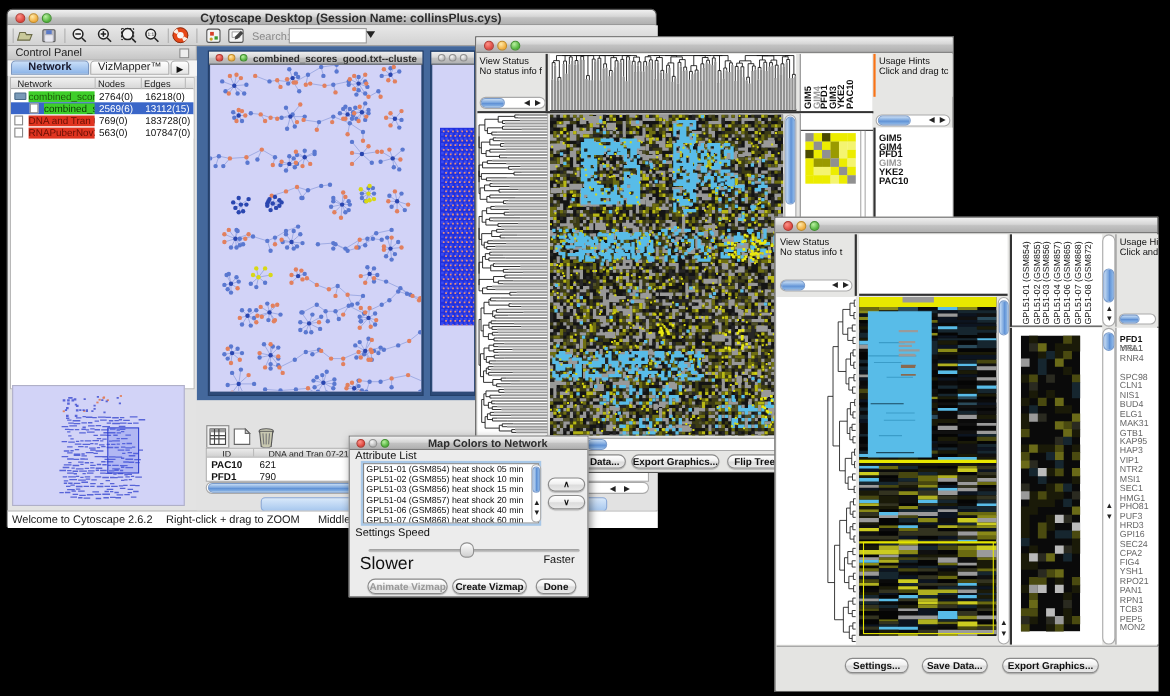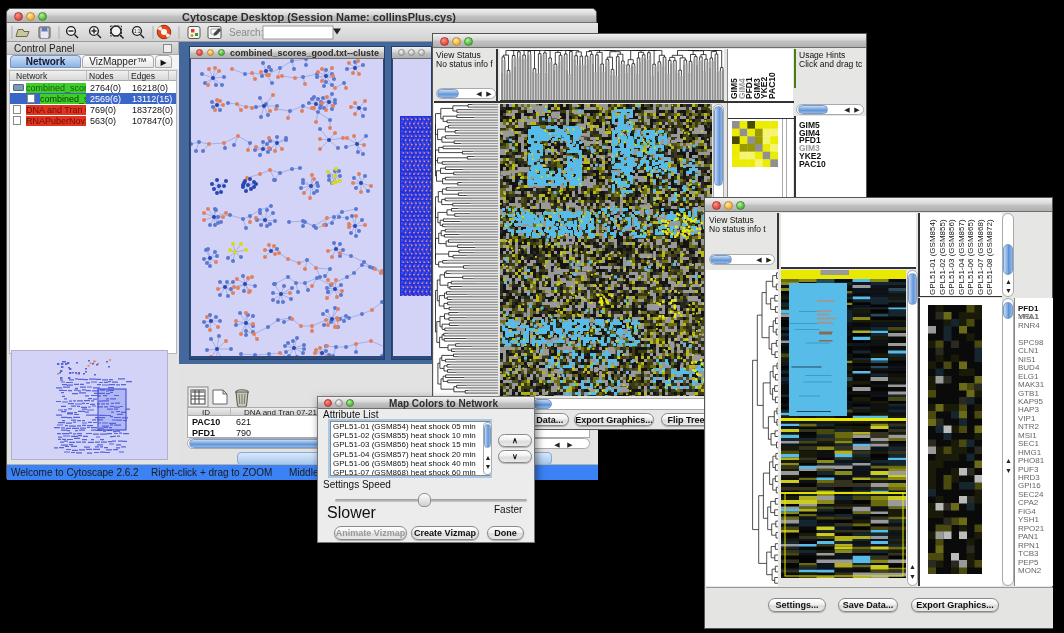--- a/index.html
+++ b/index.html
@@ -138,21 +138,21 @@
           <rect x="45.0" y="22.1" width="2.0" height="1.6" fill="#e2805e"></rect>
           <rect x="63.6" y="21.8" width="2.0" height="1.6" fill="#e2805e"></rect>
           <rect x="96.9" y="8.2" width="2.0" height="1.6" fill="#e2805e"></rect>
           <rect x="81.5" y="9.4" width="2.0" height="1.6" fill="#e2805e"></rect>
           <rect x="77.6" y="11.6" width="2.0" height="1.6" fill="#e2805e"></rect>
           <rect x="85.0" y="12.0" width="2.0" height="1.6" fill="#e2805e"></rect>
           <path fill="#3a4ad0" fill-opacity="0.8" d="M63 21h2v1.6h-2zM94 10h2v1.6h-2zM60 21h2v1.6h-2zM73 17h2v1.6h-2zM76 9h2v1.6h-2zM96 15h2v1.6h-2zM56 16h2v1.6h-2zM84 13h2v1.6h-2zM71 22h2v1.6h-2zM80 12h2v1.6h-2zM50 10h2v1.6h-2zM82 23h2v1.6h-2zM66 21h2v1.6h-2zM73 20h2v1.6h-2zM47 21h2v1.6h-2zM66 22h2v1.6h-2zM64 11h2v1.6h-2zM52 10h2v1.6h-2zM49 12h2.4v2h-2.4zM57 21h2.4v2h-2.4zM49 15h2.4v2h-2.4zM48 26h2.4v2h-2.4zM48 19h2.4v2h-2.4zM57 17h2.4v2h-2.4zM55 11h2.4v2h-2.4zM53 12h2.4v2h-2.4zM45 12h2.4v2h-2.4zM56 26h2.4v2h-2.4zM48 28.6h3v1.2h-3zM57 28.3h5v1.2h-5zM63 27.2h3v1.2h-3zM66 27.7h6v1.2h-6zM72 28.1h4v1.2h-4zM77 27.6h7v1.2h-7zM84 27.8h5v1.2h-5zM90 28.2h6v1.2h-6zM97 28.1h4v1.2h-4zM106 27.3h7v1.2h-7zM49 30.4h4v1.2h-4zM54 30.9h4v1.2h-4zM58 30.9h3v1.2h-3zM74 31.3h4v1.2h-4zM79 30.4h6v1.2h-6zM87 30.9h4v1.2h-4zM92 30.8h4v1.2h-4zM96 30.0h3v1.2h-3zM100 30.6h6v1.2h-6zM114 30.0h6v1.2h-6zM50 33.1h5v1.2h-5zM55 33.5h6v1.2h-6zM62 32.8h5v1.2h-5zM68 32.7h4v1.2h-4zM85 33.1h4v1.2h-4zM90 33.4h7v1.2h-7zM97 33.1h6v1.2h-6zM104 33.3h4v1.2h-4zM109 33.1h5v1.2h-5zM44 36.2h6v1.2h-6zM51 35.6h7v1.2h-7zM63 36.8h3v1.2h-3zM68 35.6h6v1.2h-6zM75 35.4h5v1.2h-5zM81 36.3h7v1.2h-7zM96 36.0h6v1.2h-6zM47 38.8h4v1.2h-4zM51 38.9h4v1.2h-4zM56 39.0h4v1.2h-4zM62 38.6h4v1.2h-4zM66 39.2h3v1.2h-3zM70 38.3h4v1.2h-4zM74 39.1h5v1.2h-5zM80 39.2h7v1.2h-7zM88 38.5h5v1.2h-5zM94 39.3h3v1.2h-3zM97 38.8h5v1.2h-5zM49 41.0h3v1.2h-3zM60 42.0h6v1.2h-6zM67 41.3h7v1.2h-7zM82 41.8h7v1.2h-7zM89 41.8h4v1.2h-4zM94 42.0h4v1.2h-4zM98 40.8h3v1.2h-3zM50 44.7h3v1.2h-3zM73 44.2h4v1.2h-4zM79 43.9h6v1.2h-6zM85 44.2h4v1.2h-4zM91 44.1h4v1.2h-4zM102 43.9h5v1.2h-5zM52 47.3h3v1.2h-3zM76 47.1h4v1.2h-4zM81 47.6h4v1.2h-4zM94 47.2h3v1.2h-3zM98 47.2h6v1.2h-6zM44 49.9h5v1.2h-5zM50 50.4h6v1.2h-6zM57 49.6h3v1.2h-3zM61 49.2h3v1.2h-3zM65 49.2h6v1.2h-6zM72 49.0h6v1.2h-6zM79 49.2h3v1.2h-3zM87 49.5h3v1.2h-3zM90 49.2h7v1.2h-7zM56 52.1h6v1.2h-6zM63 52.4h7v1.2h-7zM70 51.7h3v1.2h-3zM74 51.9h3v1.2h-3zM78 52.8h5v1.2h-5zM85 52.3h3v1.2h-3zM89 52.3h4v1.2h-4zM94 52.2h3v1.2h-3zM99 51.7h3v1.2h-3zM103 51.6h5v1.2h-5zM49 54.7h5v1.2h-5zM59 54.5h5v1.2h-5zM65 54.7h3v1.2h-3zM69 55.8h6v1.2h-6zM76 55.4h3v1.2h-3zM80 54.4h4v1.2h-4zM85 55.2h6v1.2h-6zM92 55.2h4v1.2h-4zM98 54.8h4v1.2h-4zM102 55.6h6v1.2h-6zM108 54.9h3v1.2h-3zM46 58.4h5v1.2h-5zM52 58.2h3v1.2h-3zM56 57.2h4v1.2h-4zM70 57.5h5v1.2h-5zM75 58.4h7v1.2h-7zM95 57.6h6v1.2h-6zM102 57.6h4v1.2h-4zM114 57.6h4v1.2h-4zM49 60.1h5v1.2h-5zM55 61.2h6v1.2h-6zM62 61.1h3v1.2h-3zM66 59.8h7v1.2h-7zM73 60.6h4v1.2h-4zM99 60.6h3v1.2h-3zM104 59.9h4v1.2h-4zM109 60.7h5v1.2h-5zM44 63.5h6v1.2h-6zM55 62.3h6v1.2h-6zM62 62.9h5v1.2h-5zM74 63.5h7v1.2h-7zM81 63.6h5v1.2h-5zM87 63.8h6v1.2h-6zM93 63.9h6v1.2h-6zM105 62.7h6v1.2h-6zM49 65.7h6v1.2h-6zM55 66.0h5v1.2h-5zM61 65.7h4v1.2h-4zM65 65.8h3v1.2h-3zM83 66.0h7v1.2h-7zM90 66.0h3v1.2h-3zM98 65.0h3v1.2h-3zM102 65.9h7v1.2h-7zM110 66.2h6v1.2h-6zM50 69.0h3v1.2h-3zM59 68.5h5v1.2h-5zM65 69.1h4v1.2h-4zM70 69.0h3v1.2h-3zM80 68.2h4v1.2h-4zM85 68.2h6v1.2h-6zM100 68.4h5v1.2h-5zM105 68.6h5v1.2h-5zM111 68.9h4v1.2h-4zM46 71.0h7v1.2h-7zM54 71.6h6v1.2h-6zM61 70.5h3v1.2h-3zM70 71.4h5v1.2h-5zM76 70.7h4v1.2h-4zM81 70.9h4v1.2h-4zM86 71.4h3v1.2h-3zM90 71.4h6v1.2h-6zM97 71.7h7v1.2h-7zM45 73.4h6v1.2h-6zM53 74.0h3v1.2h-3zM57 74.6h7v1.2h-7zM65 74.2h4v1.2h-4zM70 73.7h4v1.2h-4zM75 74.1h6v1.2h-6zM90 74.6h7v1.2h-7zM98 73.2h3v1.2h-3zM102 73.5h7v1.2h-7zM42 76.1h6v1.2h-6zM49 76.3h4v1.2h-4zM54 76.8h5v1.2h-5zM60 76.7h7v1.2h-7zM68 76.5h6v1.2h-6zM75 75.9h3v1.2h-3zM79 76.1h6v1.2h-6zM87 76.5h5v1.2h-5zM92 75.9h4v1.2h-4zM97 76.1h3v1.2h-3zM49 78.5h6v1.2h-6zM55 79.1h3v1.2h-3zM63 79.0h3v1.2h-3zM67 78.5h6v1.2h-6zM79 78.5h5v1.2h-5zM84 78.7h6v1.2h-6zM91 79.5h3v1.2h-3zM95 78.9h5v1.2h-5zM101 80.0h3v1.2h-3zM104 79.6h4v1.2h-4zM45 82.0h4v1.2h-4zM50 82.0h7v1.2h-7zM57 81.5h3v1.2h-3zM61 82.3h3v1.2h-3zM65 82.0h5v1.2h-5zM74 81.9h6v1.2h-6zM81 82.5h6v1.2h-6zM88 82.5h4v1.2h-4zM92 82.6h3v1.2h-3zM95 82.1h5v1.2h-5zM102 81.9h4v1.2h-4zM107 81.5h3v1.2h-3zM111 82.1h6v1.2h-6zM46 85.5h4v1.2h-4zM51 84.4h7v1.2h-7zM59 84.8h7v1.2h-7zM66 84.0h4v1.2h-4zM71 84.7h5v1.2h-5zM84 85.4h4v1.2h-4zM98 85.1h3v1.2h-3zM101 84.7h3v1.2h-3zM105 84.5h3v1.2h-3zM46 87.7h3v1.2h-3zM50 87.7h4v1.2h-4zM55 87.9h6v1.2h-6zM62 86.8h6v1.2h-6zM70 88.1h5v1.2h-5zM79 88.0h3v1.2h-3zM88 88.1h4v1.2h-4zM48 90.6h4v1.2h-4zM52 89.5h4v1.2h-4zM57 90.7h6v1.2h-6zM64 90.6h5v1.2h-5zM70 90.5h4v1.2h-4zM76 90.7h6v1.2h-6zM83 90.5h5v1.2h-5zM89 90.5h6v1.2h-6zM96 90.1h4v1.2h-4zM100 89.6h4v1.2h-4zM106 89.6h5v1.2h-5zM111 89.8h4v1.2h-4zM49 93.5h7v1.2h-7zM57 93.0h4v1.2h-4zM85 93.3h6v1.2h-6zM97 92.4h5v1.2h-5zM104 93.3h5v1.2h-5zM42 96.2h4v1.2h-4zM47 96.1h5v1.2h-5zM53 94.9h4v1.2h-4zM59 94.8h6v1.2h-6zM72 95.6h6v1.2h-6zM83 95.2h4v1.2h-4zM88 95.3h3v1.2h-3zM92 96.1h4v1.2h-4zM104 96.2h4v1.2h-4zM109 95.2h5v1.2h-5zM54 97.9h5v1.2h-5zM60 98.7h6v1.2h-6zM67 98.2h6v1.2h-6zM74 97.8h6v1.2h-6zM81 97.7h7v1.2h-7zM94 98.3h6v1.2h-6zM101 98.0h5v1.2h-5zM52 100.4h6v1.2h-6zM59 100.9h4v1.2h-4zM64 101.3h6v1.2h-6zM75 101.6h5v1.2h-5zM82 100.9h5v1.2h-5zM88 100.5h5v1.2h-5zM93 100.9h5v1.2h-5zM107 100.4h5v1.2h-5z"></path>
           <rect x="86" y="38" width="28" height="41" fill="#5064e6" fill-opacity="0.25" stroke="#3040d0" stroke-width="1"></rect>
         </svg></div>
     </div>
-    <div class="abs" style="left:0;top:455px;width:591px;height:16px;background:#3b82f6;border-top:1px solid #b2b2b2;font-size:10px;color:#1a1a1a;">
+    <div class="abs" style="left:0;top:455px;width:591px;height:16px;background:#ffffff;border-top:1px solid #b2b2b2;font-size:10px;color:#1a1a1a;">
       <span style="position:absolute;left:4px;top:2px;">Welcome to Cytoscape 2.6.2</span>
       <span style="position:absolute;left:144px;top:2px;">Right-click + drag  to  ZOOM</span>
       <span style="position:absolute;left:282px;top:2px;">Middle-click + drag  to  PAN</span>
     </div>
     <div class="abs" style="left:172px;top:355px;width:419px;height:100px;background:#e2e2e2;overflow:hidden;">
       <svg width="110" height="24" style="position:absolute;left:8px;top:22px;" xmlns="http://www.w3.org/2000/svg">
 <rect x="1" y="1" width="20" height="20" fill="#f0f0f0" stroke="#888"></rect>
 <rect x="4" y="4" width="14" height="14" fill="#fff" stroke="#444"></rect>
 <rect x="4" y="4" width="14" height="3" fill="#999"></rect>
 <line x1="4" y1="10" x2="18" y2="10" stroke="#444"></line>
@@ -725,21 +725,21 @@
         <path stroke="#161616" stroke-width="0.8" fill="none" d="M2.0 23.2V7.9H4.6V10.9M7.2 24.7V21.4H9.8V23.3M12.4 9.2V6.5H15.0V18.0M17.6 9.3V2.8H20.2V6.4M22.8 9.8V6.0H25.4V9.5M28.0 5.2V2.2H30.6V5.6M33.2 22.8V19.7H35.8V24.0M38.4 24.0V4.7H41.0V6.6M43.6 5.5V3.9H46.2V23.9M48.8 13.2V9.0H51.4V12.6M54.0 20.4V15.1H56.6V16.7M59.2 12.2V6.2H61.8V8.3M64.4 7.5V5.0H67.0V20.7M69.6 24.9V2.6H72.2V5.8M74.8 9.9V6.7H77.4V16.5M80.0 10.9V7.2H82.6V15.8M85.2 16.0V7.0H87.8V10.8M90.4 7.6V5.4H93.0V14.2M95.6 22.8V5.9H98.2V8.0M100.8 16.8V15.0H103.4V22.8M106.0 17.6V10.3H108.6V12.6M111.2 25.4V20.4H113.8V22.2M116.4 26.9V7.7H119.0V11.6M121.6 15.6V12.0H124.2V14.9M126.8 23.5V15.9H129.4V18.6M132.0 17.1V14.7H134.6V16.3M137.2 24.6V9.0H139.8V12.8M142.4 7.9V5.8H145.0V8.9M147.6 10.4V3.7H150.2V7.1M152.8 26.5V15.2H155.4V17.2M158.0 22.6V12.8H160.6V15.0M163.2 16.5V8.1H165.8V10.0M168.4 24.6V11.4H171.0V14.2M173.6 13.9V11.7H176.2V21.3M178.8 24.1V21.2H181.4V26.9M184.0 15.6V11.0H186.6V14.3M189.2 23.2V12.3H191.8V14.3M194.4 9.5V7.6H197.0V15.5M199.6 11.7V7.9H202.2V10.7M204.8 22.0V10.2H207.4V12.7M210.0 18.8V9.0H212.6V11.7M215.2 7.5V5.1H217.8V22.2M220.4 22.0V18.6H223.0V20.5M3.3 7.9V6.1H8.5V21.4M13.7 6.5V1.5H18.9V2.8M24.1 6.0V1.5H29.3V2.2M34.5 19.7V1.5H39.7V4.7M44.9 3.9V1.5H50.1V9.0M55.3 15.1V3.4H60.5V6.2M65.7 5.0V1.5H70.9V2.6M76.1 6.7V2.9H81.3V7.2M86.5 7.0V2.6H91.7V5.4M96.9 5.9V3.3H102.1V15.0M107.3 10.3V8.2H112.5V20.4M117.7 7.7V5.2H122.9V12.0M128.1 15.9V10.7H133.3V14.7M138.5 9.0V3.3H143.7V5.8M148.9 3.7V1.5H154.1V15.2M159.3 12.8V6.3H164.5V8.1M169.7 11.4V8.4H174.9V11.7M180.1 21.2V8.9H185.3V11.0M190.5 12.3V5.5H195.7V7.6M200.9 7.9V5.6H206.1V10.2M211.3 9.0V2.6H216.5V5.1M5.9 6.1V1.5H16.3V1.5M26.7 1.5V1.5H37.1V1.5M47.5 1.5V1.5H57.9V3.4M68.3 1.5V1.5H78.7V2.9M89.1 2.6V1.5H99.5V3.3M109.9 8.2V2.7H120.3V5.2M130.7 10.7V1.5H141.1V3.3M151.5 1.5V1.5H161.9V6.3M172.3 8.4V6.3H182.7V8.9M193.1 5.5V1.8H203.5V5.6M213.9 2.6V1.5H221.7V18.6M11.1 1.5V1.5H31.9V1.5M52.7 1.5V1.5H73.5V1.5M94.3 1.5V1.5H115.1V2.7M135.9 1.5V1.5H156.7V1.5M177.5 6.3V1.5H198.3V1.8M21.5 1.5V1.5H63.1V1.5M104.7 1.5V1.5H146.3V1.5M187.9 1.5V1.5H217.8V1.5"></path>
       </svg></div>
     <div class="abs" style="left:294px;top:15px;width:66px;height:52px;background:#fff;border-left:1px solid #888;">
       <div class="abs" style="left:1.0px;top:50px;font-size:8.5px;font-weight:bold;color:#111;transform:rotate(-90deg);transform-origin:0 0;white-space:nowrap;">GIM5</div>
       <div class="abs" style="left:8.6px;top:50px;font-size:8.5px;font-weight:bold;color:#999;transform:rotate(-90deg);transform-origin:0 0;white-space:nowrap;">GIM4</div>
       <div class="abs" style="left:16.2px;top:50px;font-size:8.5px;font-weight:bold;color:#111;transform:rotate(-90deg);transform-origin:0 0;white-space:nowrap;">PFD1</div>
       <div class="abs" style="left:23.8px;top:50px;font-size:8.5px;font-weight:bold;color:#111;transform:rotate(-90deg);transform-origin:0 0;white-space:nowrap;">GIM3</div>
       <div class="abs" style="left:31.4px;top:50px;font-size:8.5px;font-weight:bold;color:#111;transform:rotate(-90deg);transform-origin:0 0;white-space:nowrap;">YKE2</div>
       <div class="abs" style="left:39.0px;top:50px;font-size:8.5px;font-weight:bold;color:#111;transform:rotate(-90deg);transform-origin:0 0;white-space:nowrap;">PAC10</div>
     </div>
-    <div class="panel-gray" style="left:361px;top:15px;width:72px;height:39px;border-left:2px solid #4d7c0f;">
+    <div class="panel-gray" style="left:361px;top:15px;width:72px;height:39px;border-left:2px solid #f97316;">
       <div class="abs" style="left:3px;top:2px;font-size:8.5px;color:#111;line-height:9px;">Usage Hints<br>Click and drag tc</div>
     </div>
     <div class="abs" style="left:363px;top:70px;width:70px;height:12px;">
       <div class="sb-track" style="left:0px;top:0px;width:68px;height:11px;"></div>
       <div class="sb-pill" style="left:2px;top:1px;width:30px;height:9px;"></div>
       <div class="arr" style="left:46px;top:1px;width:10px;">◀</div>
       <div class="arr" style="left:56px;top:1px;width:10px;">▶</div>
     </div>
     <div class="abs" style="left:1px;top:67px;width:360px;height:2px;background:#333;"></div>
     <div class="abs" style="left:1px;top:69px;width:64px;height:293px;border-right:2px solid #333;"><svg width="64" height="293" xmlns="http://www.w3.org/2000/svg">
@@ -874,20 +874,25 @@
       <div class="abs" style="left:27.0px;top:82px;font-size:8px;color:#111;transform:rotate(-90deg);transform-origin:0 0;white-space:nowrap;">GPL51-03 (GSM856)</div>
       <div class="abs" style="left:36.5px;top:82px;font-size:8px;color:#111;transform:rotate(-90deg);transform-origin:0 0;white-space:nowrap;">GPL51-04 (GSM857)</div>
       <div class="abs" style="left:46.0px;top:82px;font-size:8px;color:#111;transform:rotate(-90deg);transform-origin:0 0;white-space:nowrap;">GPL51-06 (GSM865)</div>
       <div class="abs" style="left:55.5px;top:82px;font-size:8px;color:#111;transform:rotate(-90deg);transform-origin:0 0;white-space:nowrap;">GPL51-07 (GSM868)</div>
       <div class="abs" style="left:65.0px;top:82px;font-size:8px;color:#111;transform:rotate(-90deg);transform-origin:0 0;white-space:nowrap;">GPL51-08 (GSM872)</div>
     </div>
     <div class="sb-track" style="left:297px;top:15px;width:12px;height:84px;"></div>
     <div class="sb-pill-v" style="left:298px;top:46px;width:10px;height:31px;"></div>
     <div class="arr" style="left:299px;top:79px;width:9px;">▲</div>
     <div class="arr" style="left:299px;top:88px;width:9px;">▼</div>
+    <div class="panel-gray" style="left:309px;top:15px;width:39px;height:84px;border-left:1px solid #888;">
+      <div class="abs" style="left:3px;top:3px;font-size:8.5px;color:#111;line-height:9px;overflow:hidden;white-space:nowrap;">Usage Hi<br>Click and</div>
+      <div class="sb-track" style="left:2px;top:72px;width:34px;height:10px;"></div>
+      <div class="sb-pill" style="left:3px;top:73px;width:18px;height:8px;"></div>
+    </div>
     <div class="abs" style="left:213px;top:100px;width:84px;height:288px;background:#fff;border-left:2px solid #333;">
       <div class="abs" style="left:8px;top:7px;"><svg width="54" height="269" xmlns="http://www.w3.org/2000/svg">
           <rect x="0.0" y="0.0" width="54.0" height="269.0" fill="#0a0a0a"></rect>
           <path fill="#1a1a08" d="M7.5 0h8v7.5h-8zM46.5 0h8v7.5h-8zM31 7h8v7.5h-8zM38.5 7h8v7.5h-8zM46.5 7h8v7.5h-8zM15.5 14h8v7.5h-8zM31 14h8v7.5h-8zM38.5 28.5h8v7.5h-8zM0 35.5h8v7.5h-8zM7.5 49.5h8v7.5h-8zM23 49.5h8v7.5h-8zM0 56.5h8v7.5h-8zM31 63.5h8v7.5h-8zM38.5 63.5h8v7.5h-8zM0 71h8v7.5h-8zM0 78h8v7.5h-8zM46.5 85h8v7.5h-8zM0 99h8v7.5h-8zM15.5 99h8v7.5h-8zM23 99h8v7.5h-8zM46.5 99h8v7.5h-8zM23 120.5h8v7.5h-8zM46.5 127.5h8v7.5h-8zM23 134.5h8v7.5h-8zM7.5 141.5h8v7.5h-8zM23 141.5h8v7.5h-8zM31 141.5h8v7.5h-8zM7.5 148.5h8v7.5h-8zM15.5 148.5h8v7.5h-8zM23 148.5h8v7.5h-8zM0 155.5h8v7.5h-8zM7.5 155.5h8v7.5h-8zM0 163h8v7.5h-8zM23 163h8v7.5h-8zM0 170h8v7.5h-8zM23 170h8v7.5h-8zM0 177h8v7.5h-8zM46.5 184h8v7.5h-8zM7.5 191h8v7.5h-8zM46.5 191h8v7.5h-8zM0 198h8v7.5h-8zM0 205.5h8v7.5h-8zM7.5 205.5h8v7.5h-8zM31 219.5h8v7.5h-8zM0 226.5h8v7.5h-8zM46.5 226.5h8v7.5h-8zM38.5 233.5h8v7.5h-8zM38.5 248h8v7.5h-8zM7.5 255h8v7.5h-8zM38.5 255h8v7.5h-8zM23 262h8v7.5h-8z"></path>
           <path fill="#4a4a10" d="M38.5 0h8v7.5h-8zM38.5 14h8v7.5h-8zM7.5 35.5h8v7.5h-8zM46.5 35.5h8v7.5h-8zM15.5 56.5h8v7.5h-8zM38.5 78h8v7.5h-8zM0 85h8v7.5h-8zM31 99h8v7.5h-8zM0 106h8v7.5h-8zM46.5 106h8v7.5h-8zM31 120.5h8v7.5h-8zM31 134.5h8v7.5h-8zM15.5 141.5h8v7.5h-8zM15.5 170h8v7.5h-8zM15.5 177h8v7.5h-8zM46.5 177h8v7.5h-8zM23 212.5h8v7.5h-8zM7.5 219.5h8v7.5h-8zM15.5 219.5h8v7.5h-8zM46.5 219.5h8v7.5h-8zM7.5 233.5h8v7.5h-8zM0 248h8v7.5h-8zM7.5 248h8v7.5h-8zM46.5 255h8v7.5h-8zM0 262h8v7.5h-8zM31 262h8v7.5h-8z"></path>
           <path fill="#2a2a20" d="M7.5 7h8v7.5h-8zM23 35.5h8v7.5h-8zM7.5 42.5h8v7.5h-8zM15.5 71h8v7.5h-8zM46.5 78h8v7.5h-8zM31 92h8v7.5h-8zM7.5 113.5h8v7.5h-8zM0 134.5h8v7.5h-8zM46.5 141.5h8v7.5h-8zM38.5 163h8v7.5h-8zM38.5 191h8v7.5h-8zM15.5 198h8v7.5h-8zM15.5 212.5h8v7.5h-8zM38.5 240.5h8v7.5h-8zM0 255h8v7.5h-8zM23 255h8v7.5h-8z"></path>
           <path fill="#6a6a18" d="M15.5 7h8v7.5h-8zM31 21h8v7.5h-8zM31 56.5h8v7.5h-8zM46.5 71h8v7.5h-8zM31 78h8v7.5h-8zM38.5 85h8v7.5h-8zM7.5 99h8v7.5h-8zM31 106h8v7.5h-8zM0 113.5h8v7.5h-8zM46.5 120.5h8v7.5h-8zM46.5 155.5h8v7.5h-8zM23 198h8v7.5h-8zM31 212.5h8v7.5h-8zM7.5 240.5h8v7.5h-8z"></path>
           <path fill="#16262f" d="M23 14h8v7.5h-8zM15.5 21h8v7.5h-8zM15.5 28.5h8v7.5h-8zM46.5 42.5h8v7.5h-8zM46.5 49.5h8v7.5h-8zM7.5 63.5h8v7.5h-8zM38.5 92h8v7.5h-8zM23 106h8v7.5h-8zM31 113.5h8v7.5h-8zM7.5 120.5h8v7.5h-8zM15.5 127.5h8v7.5h-8zM38.5 134.5h8v7.5h-8zM38.5 148.5h8v7.5h-8zM31 177h8v7.5h-8zM38.5 177h8v7.5h-8zM0 184h8v7.5h-8zM38.5 198h8v7.5h-8z"></path>
           <path fill="#9a9a9a" d="M0 21h8v7.5h-8zM7.5 71h8v7.5h-8zM0 141.5h8v7.5h-8zM7.5 226.5h8v7.5h-8zM31 255h8v7.5h-8z"></path>
           <path fill="#bbbbbb" d="M15.5 120.5h8v7.5h-8zM31 163h8v7.5h-8zM46.5 170h8v7.5h-8zM31 191h8v7.5h-8zM7.5 198h8v7.5h-8zM15.5 226.5h8v7.5h-8zM31 226.5h8v7.5h-8zM23 248h8v7.5h-8z"></path>

